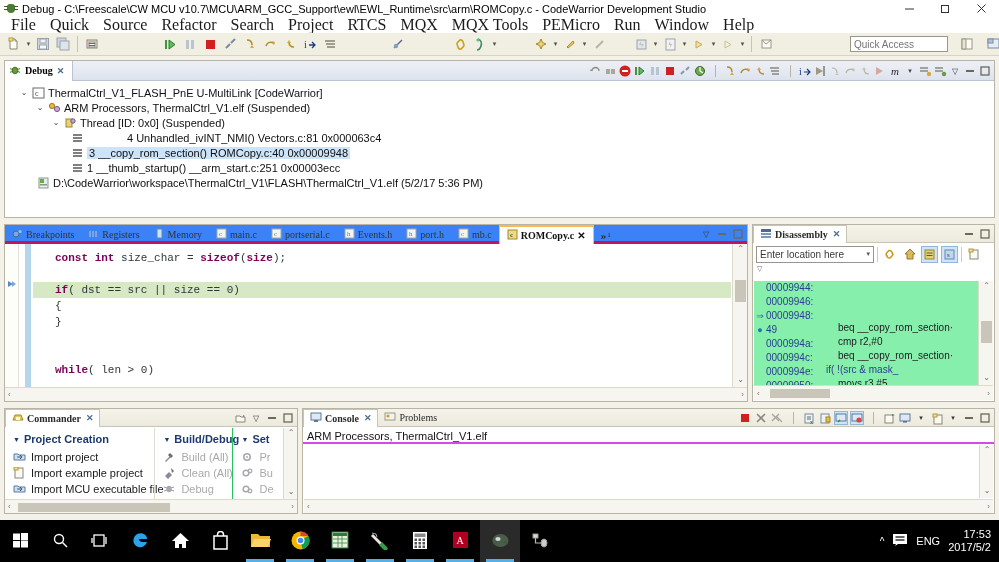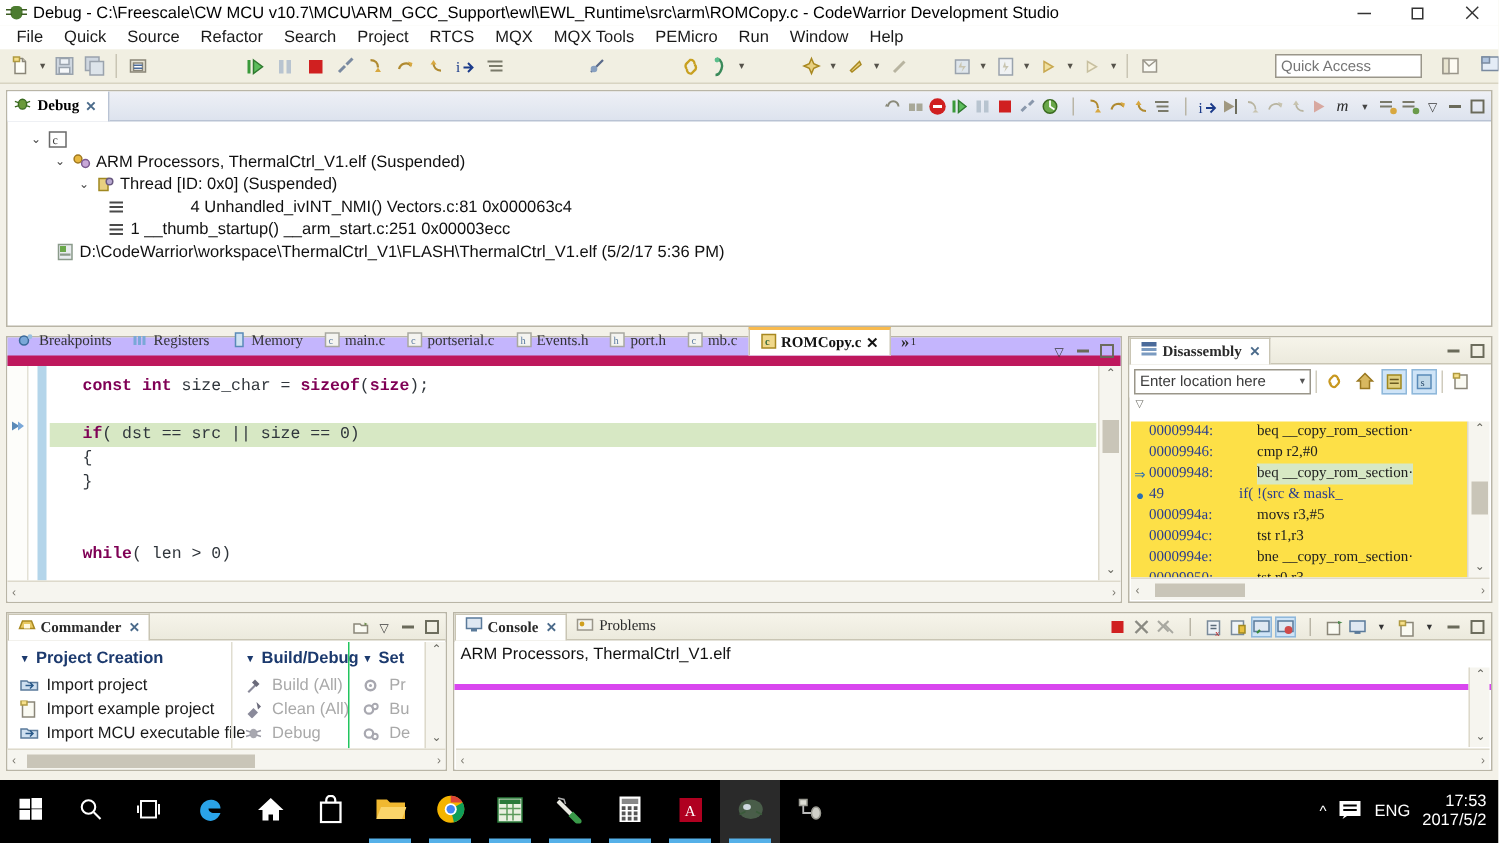--- a/index.html
+++ b/index.html
@@ -49,22 +49,23 @@
   }
   .win-btn svg { display:block; }
 
   
   .menubar {
     position: absolute; left:0; top:17px; width:999px; height:16px;
     background: #ffffff;
     display: flex; align-items:center; padding-left: 4px;
   }
   .menu-item {
-    font-size: 11px; color: #1a1a1a; padding: 0 7px; line-height: 16px;
+    font-size: 16px; color: #1a1a1a; padding: 0 7px; line-height: 16px;
     white-space: nowrap;
+    font-family: Liberation Serif, serif;
   }
 
   
   .toolbar {
     position:absolute; left:0; top:33px; width:999px; height:23px;
     background: #f1efe2;
     border-bottom: 1px solid #d8d4c2;
     display:flex; align-items:center;
   }
   .tb-group { display:flex; align-items:center; height:23px; }
@@ -138,22 +139,22 @@
     height:15px; display:flex; align-items:center; gap:3px; white-space:nowrap;
     padding-left: 0;
   }
   .trow.selected .tlabel { background:#cde3f7; padding:0 2px; }
   .arrow { width:10px; font-size:8px; color:#4a4a4a; text-align:center; flex:none; }
   .tico { width:13px; height:12px; flex:none; position:relative; }
 
   
   #editor-panel { left:4px; top:224px; width:744px; height:178px; }
   .ed-tabrow {
-    height:19px; background:#c4b5fd; display:flex; align-items:flex-end;
-    position:relative; border-bottom:7px solid #be185d;
+    height:19px; background:#3b82f6; display:flex; align-items:flex-start;
+    position:relative; border-bottom:3px solid #be185d;
   }
   .edtab {
     display:flex; align-items:center; gap:3px; height:19px; padding:0 7px;
     font-size:10px; color:#333; font-family:"Liberation Serif", serif;
     white-space:nowrap;
   }
   .edtab.active {
     background:#ffffff; border-left:1px solid #c9c5b4; border-right:1px solid #c9c5b4;
     border-top:2px solid #f8ba4e; font-weight:bold; color:#111;
   }
@@ -197,28 +198,28 @@
     padding-left:3px; justify-content:space-between;
   }
   .dis-combo .cv { font-family:"Liberation Sans", sans-serif; }
   .dis-combo .cc { font-size:7px; color:#555; padding-right:3px; }
   .dis-sep { width:1px; height:15px; background:#cfcbbd; }
   .dis-tb { width:17px; height:17px; display:flex; align-items:center; justify-content:center; }
   .dis-tb.on { background:#cfe4f7; border:1px solid #8fb8da; }
   .dis-subbar { height:11px; padding-left:4px; font-size:7px; color:#6a6a62; }
   .dis-list {
     position:absolute; left:1px; top:56px; right:16px; bottom:16px;
-    font-family:Liberation Serif, serif; font-size:10px; overflow:hidden;
-    background:#fde047;
+    font-family:Liberation Sans, sans-serif; font-size:10px; overflow:hidden;
+    background:#86efac;
   }
   .disrow { height:14px; line-height:14px; display:flex; white-space:nowrap; }
   .disrow.hl .dtext { background:#d7e8c4; }
   .dmark { width:12px; text-align:center; font-size:9px; color:#2a6fb5; flex:none; }
   .daddr { color:#2a3d8f; width:72px; flex:none; }
-  .dtext { color:#202020; }
+  .dtext { color:#202020;margin-top:40px; }
   .dtext.src { color:#2a3d8f; padding-left:26px; }
   .dis-vscroll {
     position:absolute; right:1px; top:56px; width:15px; bottom:16px;
     background:#f6f5ef; border-left:1px solid #ddd9cb;
   }
   .dis-vthumb { position:absolute; left:2px; top:40px; width:11px; height:22px; background:#c9c5b8; }
   .dis-hscroll {
     position:absolute; left:1px; right:1px; bottom:1px; height:15px; background:#f6f5ef;
     border-top:1px solid #ddd9cb; display:flex; align-items:center;
     justify-content:space-between; padding:0 3px; font-size:8px; color:#7a776e;
@@ -242,22 +243,22 @@
   .cmd-ico { width:13px; height:12px; flex:none; position:relative; }
   .cmd-vscroll { position:absolute; right:0; top:19px; width:14px; bottom:14px; background:#f6f5ef; border-left:1px solid #ddd9cb;}
   .cmd-hscroll { position:absolute; left:0; right:0; bottom:0; height:14px; background:#f6f5ef; border-top:1px solid #ddd9cb;
                  display:flex; align-items:center; justify-content:space-between; padding:0 3px; font-size:8px; color:#7a776e;}
   .cmd-hthumb { position:absolute; left:13px; top:3px; width:152px; height:9px; background:#c9c5b8; }
 
   
   #console-panel { left:302px; top:408px; width:693px; height:106px; }
   .cons-body { position:absolute; left:0; top:19px; right:0; bottom:0; background:#fff; }
   .cons-title {
-    height:32px; line-height:16px; padding-left:4px; font-size:11px; color:#111;
-    border-bottom:4px solid #d946ef;
+    height:16px; line-height:16px; padding-left:4px; font-size:11px; color:#111;
+    border-bottom:2px solid #d946ef;
   }
   .cons-vscroll { position:absolute; right:1px; top:17px; width:14px; bottom:15px; background:#f6f5ef; border-left:1px solid #ddd9cb;}
   .cons-hscroll { position:absolute; left:1px; right:1px; bottom:0; height:14px; background:#f6f5ef; border-top:1px solid #ddd9cb;
                   display:flex; align-items:center; justify-content:space-between; padding:0 3px; font-size:8px; color:#7a776e;}
 
   
   .taskbar {
     position:absolute; left:0; bottom:0; width:999px; height:42px;
     background:#000000; display:flex; align-items:center;
   }
@@ -687,20 +688,21 @@
 
     <div class="tree">
       <div class="trow" style="padding-left:8px;">
         <span class="arrow">⌄</span>
         <span class="tico">
           <svg width="13" height="12" viewBox="0 0 13 12">
               <rect x="1" y="1" width="11" height="10" fill="#fff" stroke="#6a6a6a"></rect>
               <text x="3" y="9" font-size="8" fill="#3a3a3a" font-family="Liberation Serif, serif">c</text>
             </svg>
         </span>
+        <span class="tlabel">ThermalCtrl_V1_FLASH_PnE U-MultiLink [CodeWarrior]</span>
       </div>
       <div class="trow" style="padding-left:24px;">
         <span class="arrow">⌄</span>
         <span class="tico">
           <svg width="13" height="12" viewBox="0 0 13 12">
               <circle cx="4" cy="4" r="2.6" fill="#e8b840" stroke="#a07820"></circle>
               <circle cx="9" cy="7" r="2.6" fill="#c8a8d8" stroke="#7a5a90"></circle>
             </svg>
         </span>
         <span class="tlabel">ARM Processors, ThermalCtrl_V1.elf (Suspended)</span>
@@ -717,20 +719,30 @@
       </div>
       <div class="trow" style="padding-left:60px;gap:43px;">
         <span class="tico">
           <svg width="13" height="12" viewBox="0 0 13 12">
               <line x1="2" y1="3" x2="11" y2="3" stroke="#4a4a4a" stroke-width="1.4"></line>
               <line x1="2" y1="6" x2="11" y2="6" stroke="#4a4a4a" stroke-width="1.4"></line>
               <line x1="2" y1="9" x2="11" y2="9" stroke="#4a4a4a" stroke-width="1.4"></line>
             </svg>
         </span>
         <span class="tlabel">4 Unhandled_ivINT_NMI() Vectors.c:81 0x000063c4</span>
+      </div>
+      <div class="trow selected" style="padding-left:60px;">
+        <span class="tico">
+          <svg width="13" height="12" viewBox="0 0 13 12">
+              <line x1="2" y1="3" x2="11" y2="3" stroke="#4a4a4a" stroke-width="1.4"></line>
+              <line x1="2" y1="6" x2="11" y2="6" stroke="#4a4a4a" stroke-width="1.4"></line>
+              <line x1="2" y1="9" x2="11" y2="9" stroke="#4a4a4a" stroke-width="1.4"></line>
+            </svg>
+        </span>
+        <span class="tlabel">3 __copy_rom_section() ROMCopy.c:40 0x00009948</span>
       </div>
       <div class="trow" style="padding-left:60px;">
         <span class="tico">
           <svg width="13" height="12" viewBox="0 0 13 12">
               <line x1="2" y1="3" x2="11" y2="3" stroke="#4a4a4a" stroke-width="1.4"></line>
               <line x1="2" y1="6" x2="11" y2="6" stroke="#4a4a4a" stroke-width="1.4"></line>
               <line x1="2" y1="9" x2="11" y2="9" stroke="#4a4a4a" stroke-width="1.4"></line>
             </svg>
         </span>
         <span class="tlabel">1 __thumb_startup() __arm_start.c:251 0x00003ecc</span>

